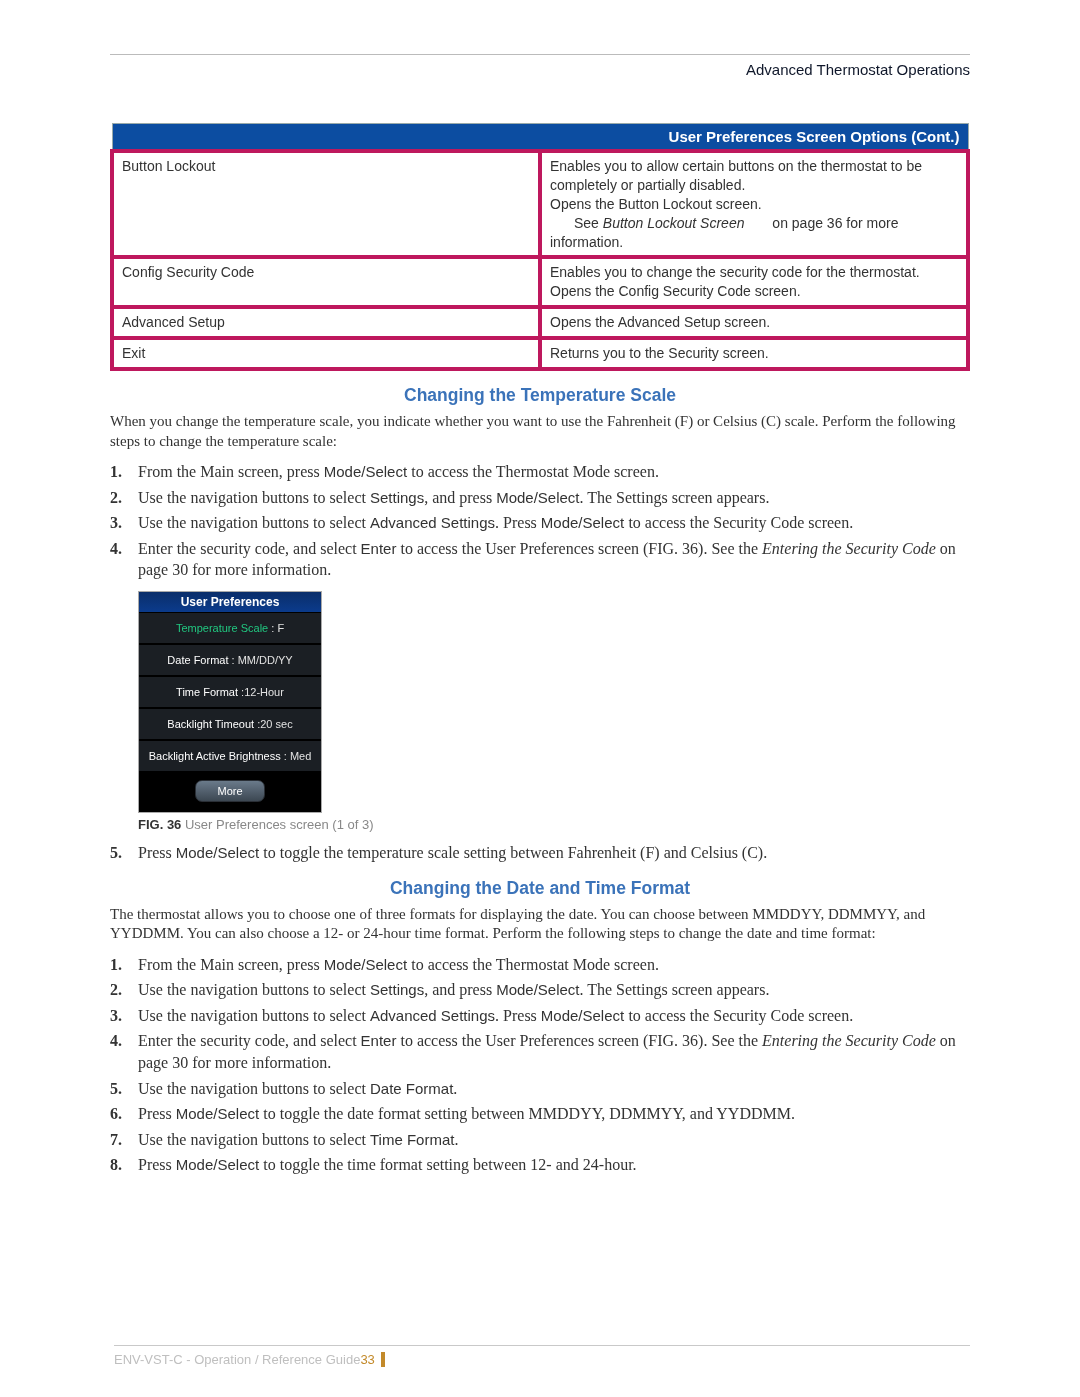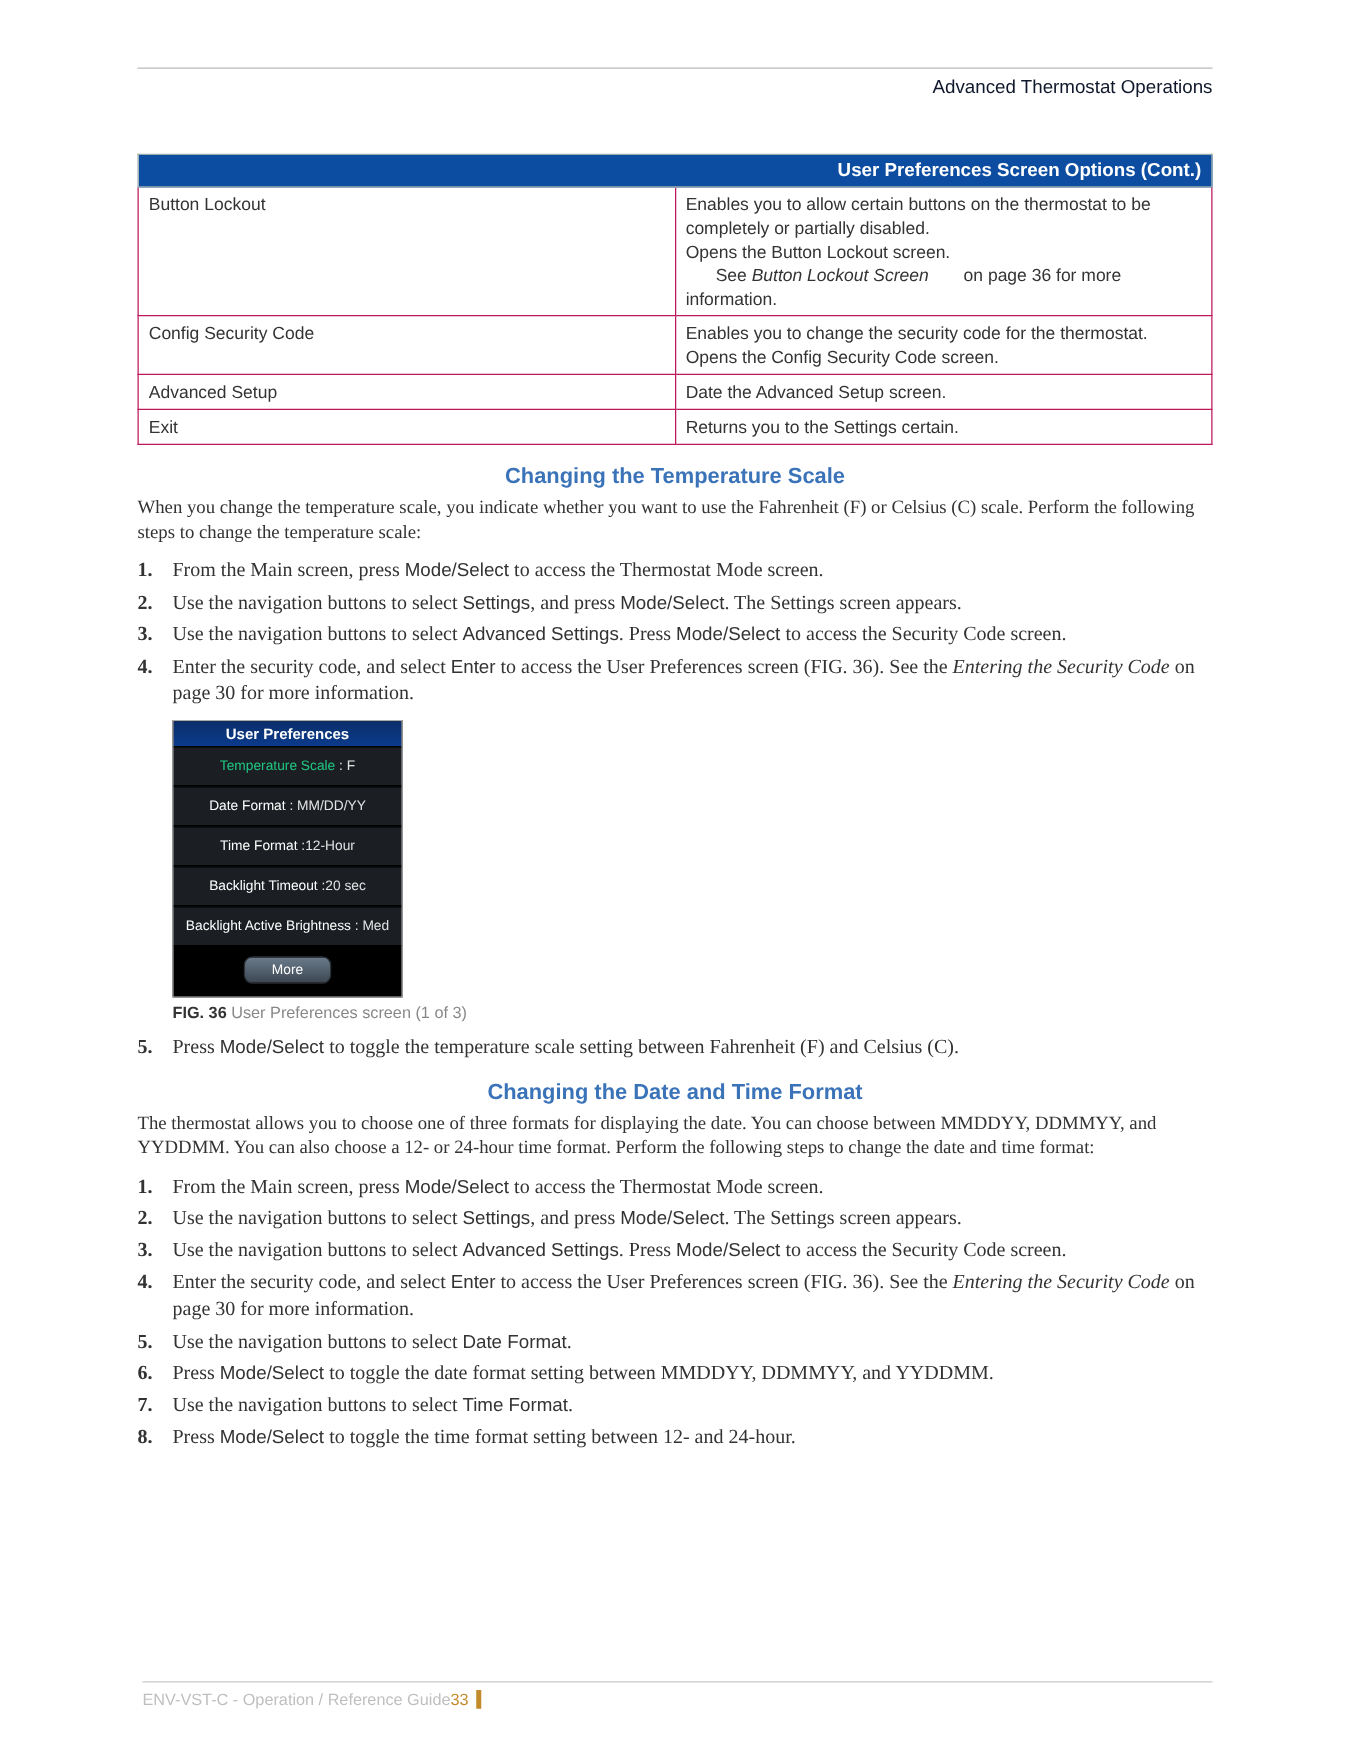--- a/index.html
+++ b/index.html
@@ -40,21 +40,21 @@
   .pref-table th {
     background: #0c4da1;
     color: #fff;
     text-align: right;
     padding: 4px 8px;
     font-weight: bold;
     font-size: 15px;
     border: 1px solid #9aa;
   }
   .pref-table td {
-    border: 1px solid #be185d;
+    border: 4px solid #be185d;
     padding: 4px 8px;
     vertical-align: top;
     line-height: 1.35;
   }
   .pref-table td:first-child { width: 118px; }
   .see-text { font-style: normal; margin-left: 24px; }
   .see-ital { font-style: italic; }
   
   h3.blue {
     color: #3b73b9;
@@ -188,25 +188,25 @@
     </tr>
     <tr>
       <td>Config Security Code</td>
       <td>
         <div>Enables you to change the security code for the thermostat.</div>
         <div>Opens the Config Security Code screen.</div>
       </td>
     </tr>
     <tr>
       <td>Advanced Setup</td>
-      <td>Date the Advanced Setup screen.</td>
+      <td>Opens the Advanced Setup screen.</td>
     </tr>
     <tr>
       <td>Exit</td>
-      <td>Returns you to the Settings certain.</td>
+      <td>Returns you to the Security screen.</td>
     </tr>
   </tbody>
     </table>
 
   <h3 class="blue">Changing the Temperature Scale</h3>
   <p class="body">When you change the temperature scale, you indicate whether you want to use the Fahrenheit (F) or Celsius (C) scale. Perform the following steps to change the temperature scale:</p>
   <ol class="steps">
     <li>
         <span class="num">1.</span>
         <span class="txt"><span>From the Main screen, press </span><span class="sans">Mode/Select </span><span>to access the Thermostat Mode screen.</span></span>

